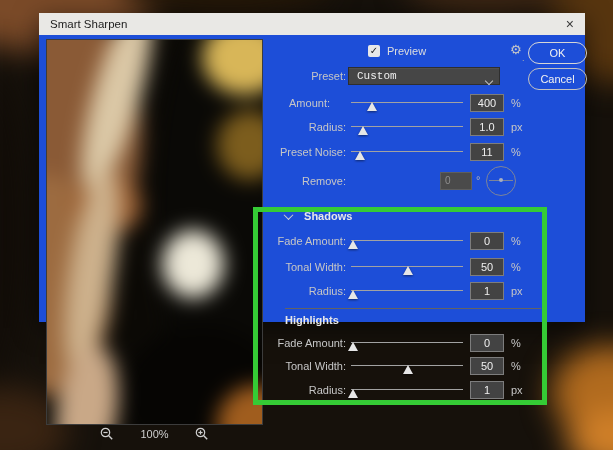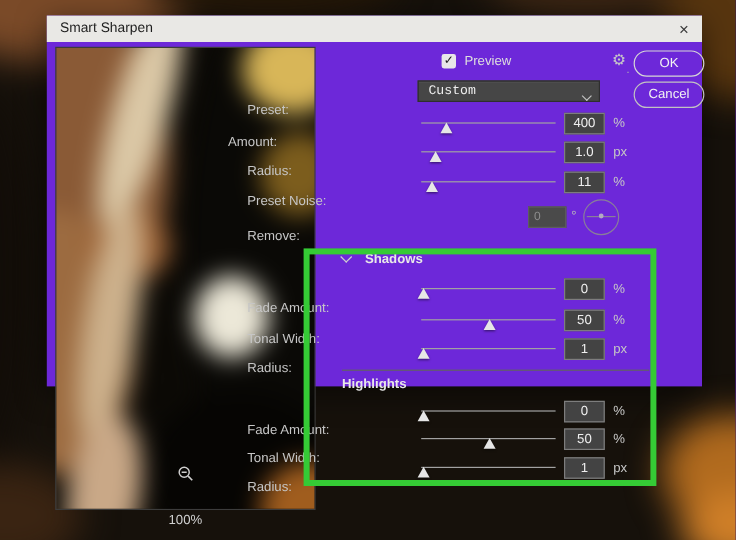--- a/index.html
+++ b/index.html
@@ -17,21 +17,21 @@
   .bg-b3{left:420px;top:-20px;width:160px;height:70px;background:#3a2513;}
   .bg-b4{left:560px;top:-10px;width:120px;height:120px;background:#57350f;}
   .bg-b5{left:560px;top:360px;width:110px;height:90px;background:#b06a1e;}
   .bg-b6{left:575px;top:420px;width:90px;height:60px;background:#cf7f28;}
   .bg-b7{left:-20px;top:400px;width:120px;height:80px;background:#3a2412;}
   .bg-b8{left:-10px;top:100px;width:70px;height:300px;background:#120d08;}
 
   
   .dialog{
     position:absolute;left:39px;top:13px;width:546px;height:309px;
-    background:#6d28d9;box-shadow:0 6px 24px rgba(0,0,0,.55);
+    background:#1d4ed8;box-shadow:0 6px 24px rgba(0,0,0,.55);
   }
   .titlebar{
     position:absolute;left:0;top:0;right:0;height:22px;background:#e9e8e5;
     display:flex;align-items:center;padding:0 11px;box-sizing:border-box;
     color:#1d1d1d;font-size:11.5px;
   }
   .titlebar .close{
     margin-left:auto;color:#3a3a3a;font-size:14px;line-height:14px;cursor:default;
   }
 
@@ -52,27 +52,27 @@
   .pv8{left:185px;top:85px;width:65px;height:70px;background:#7c5d1d;}
   .pv9{left:130px;top:205px;width:62px;height:68px;background:#ece8d8;}
   .pv10{left:90px;top:300px;width:160px;height:140px;background:#060503;}
   .pv11{left:185px;top:360px;width:80px;height:80px;background:#a05d1e;}
   .pv12{left:40px;top:150px;width:70px;height:60px;background:#9c6134;}
 
   
   .zoomrow{
     position:absolute;left:8px;top:412px;width:215px;height:18px;
     display:flex;align-items:center;justify-content:center;gap:26px;
-    color:#cfcfcf;font-size:11px;flex-direction:column;
+    color:#cfcfcf;font-size:11px;
   }
   .zbtn{display:flex;align-items:center;}
 
   
   .row{position:absolute;height:18px;font-size:11px;color:#c6c6c6;}
-  .lbl{position:absolute;right:239px;width:140px;text-align:left;top:3px;margin-top:16px;}
+  .lbl{position:absolute;right:239px;width:140px;text-align:right;top:3px;}
   .slider{position:absolute;left:312px;width:112px;height:18px;}
   .track{position:absolute;left:0;right:0;top:8px;height:1px;background:#a2a2a2;}
   .thumb{
     position:absolute;top:8px;margin-left:-5px;width:0;height:0;
     border-left:5px solid transparent;border-right:5px solid transparent;
     border-bottom:9px solid #e6e6e6;
     filter:drop-shadow(0 1px 1px rgba(0,0,0,.5));
   }
   .valbox{
     position:absolute;left:431px;top:0;width:32px;height:16px;

